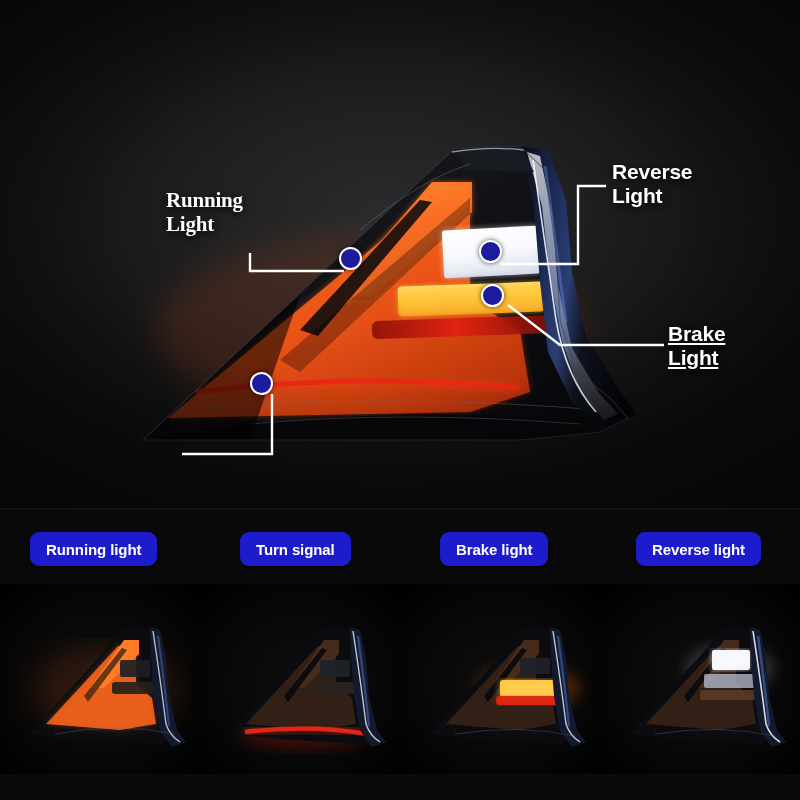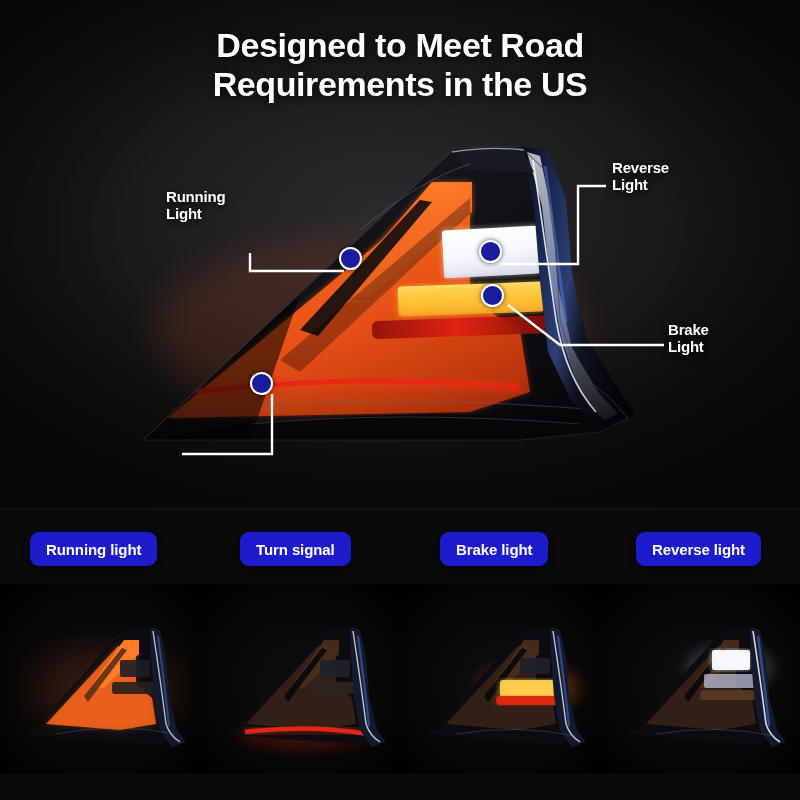--- a/index.html
+++ b/index.html
@@ -34,26 +34,26 @@
     white-space:pre-line;
   }
 
   
   #lamp-wrap{ position:absolute; left:0; top:0; width:800px; height:509px; }
   #lamp-svg{ position:absolute; left:0; top:0; }
 
   
   .callout-label{
     position:absolute; color:#fff; font-weight:bold;
-    font-size:15px; line-height:1.12; letter-spacing:-0.2px;
+    font-size:21px; line-height:1.12; letter-spacing:-0.2px;
     white-space:pre-line; text-shadow:0 2px 7px rgba(0,0,0,.9);
   }
-  #lbl-running { left:166px; top:189px; }
+  #lbl-running { left:166px; top:189px;font-family:Liberation Serif, serif; }
   #lbl-reverse { left:612px; top:160px; }
-  #lbl-brake   { left:668px; top:322px; }
+  #lbl-brake   { left:668px; top:322px;text-decoration:underline; }
   #lbl-turn    { left:86px;  top:432px; }
 
   .leader{ position:absolute; pointer-events:none; }
 
   .dot{
     position:absolute; width:23px; height:23px; border-radius:50%;
     background:#1b1b9e; border:2.5px solid #ffffff;
     box-shadow:0 0 5px rgba(0,0,0,.65);
   }
 
@@ -228,22 +228,20 @@
   <div class="dot" style="left:481px; top:284px;"></div>
   <div class="dot" style="left:250px; top:372px;"></div>
 
   <div class="callout-label" id="lbl-running">Running
 Light</div>
   <div class="callout-label" id="lbl-reverse">Reverse
 Light</div>
   <div class="callout-label" id="lbl-brake">Brake
 Light</div>
 
-  <h1 id="headline">Designed to Meet Road
-Requirements in the US</h1>
 </div>
 
 <div id="divider"></div>
 
 <div id="bottom">
 
   <div id="badge-row">
     <div class="badge" id="badge-0">Running light</div>
     <div class="badge" id="badge-1">Turn signal</div>
     <div class="badge" id="badge-2">Brake light</div>

